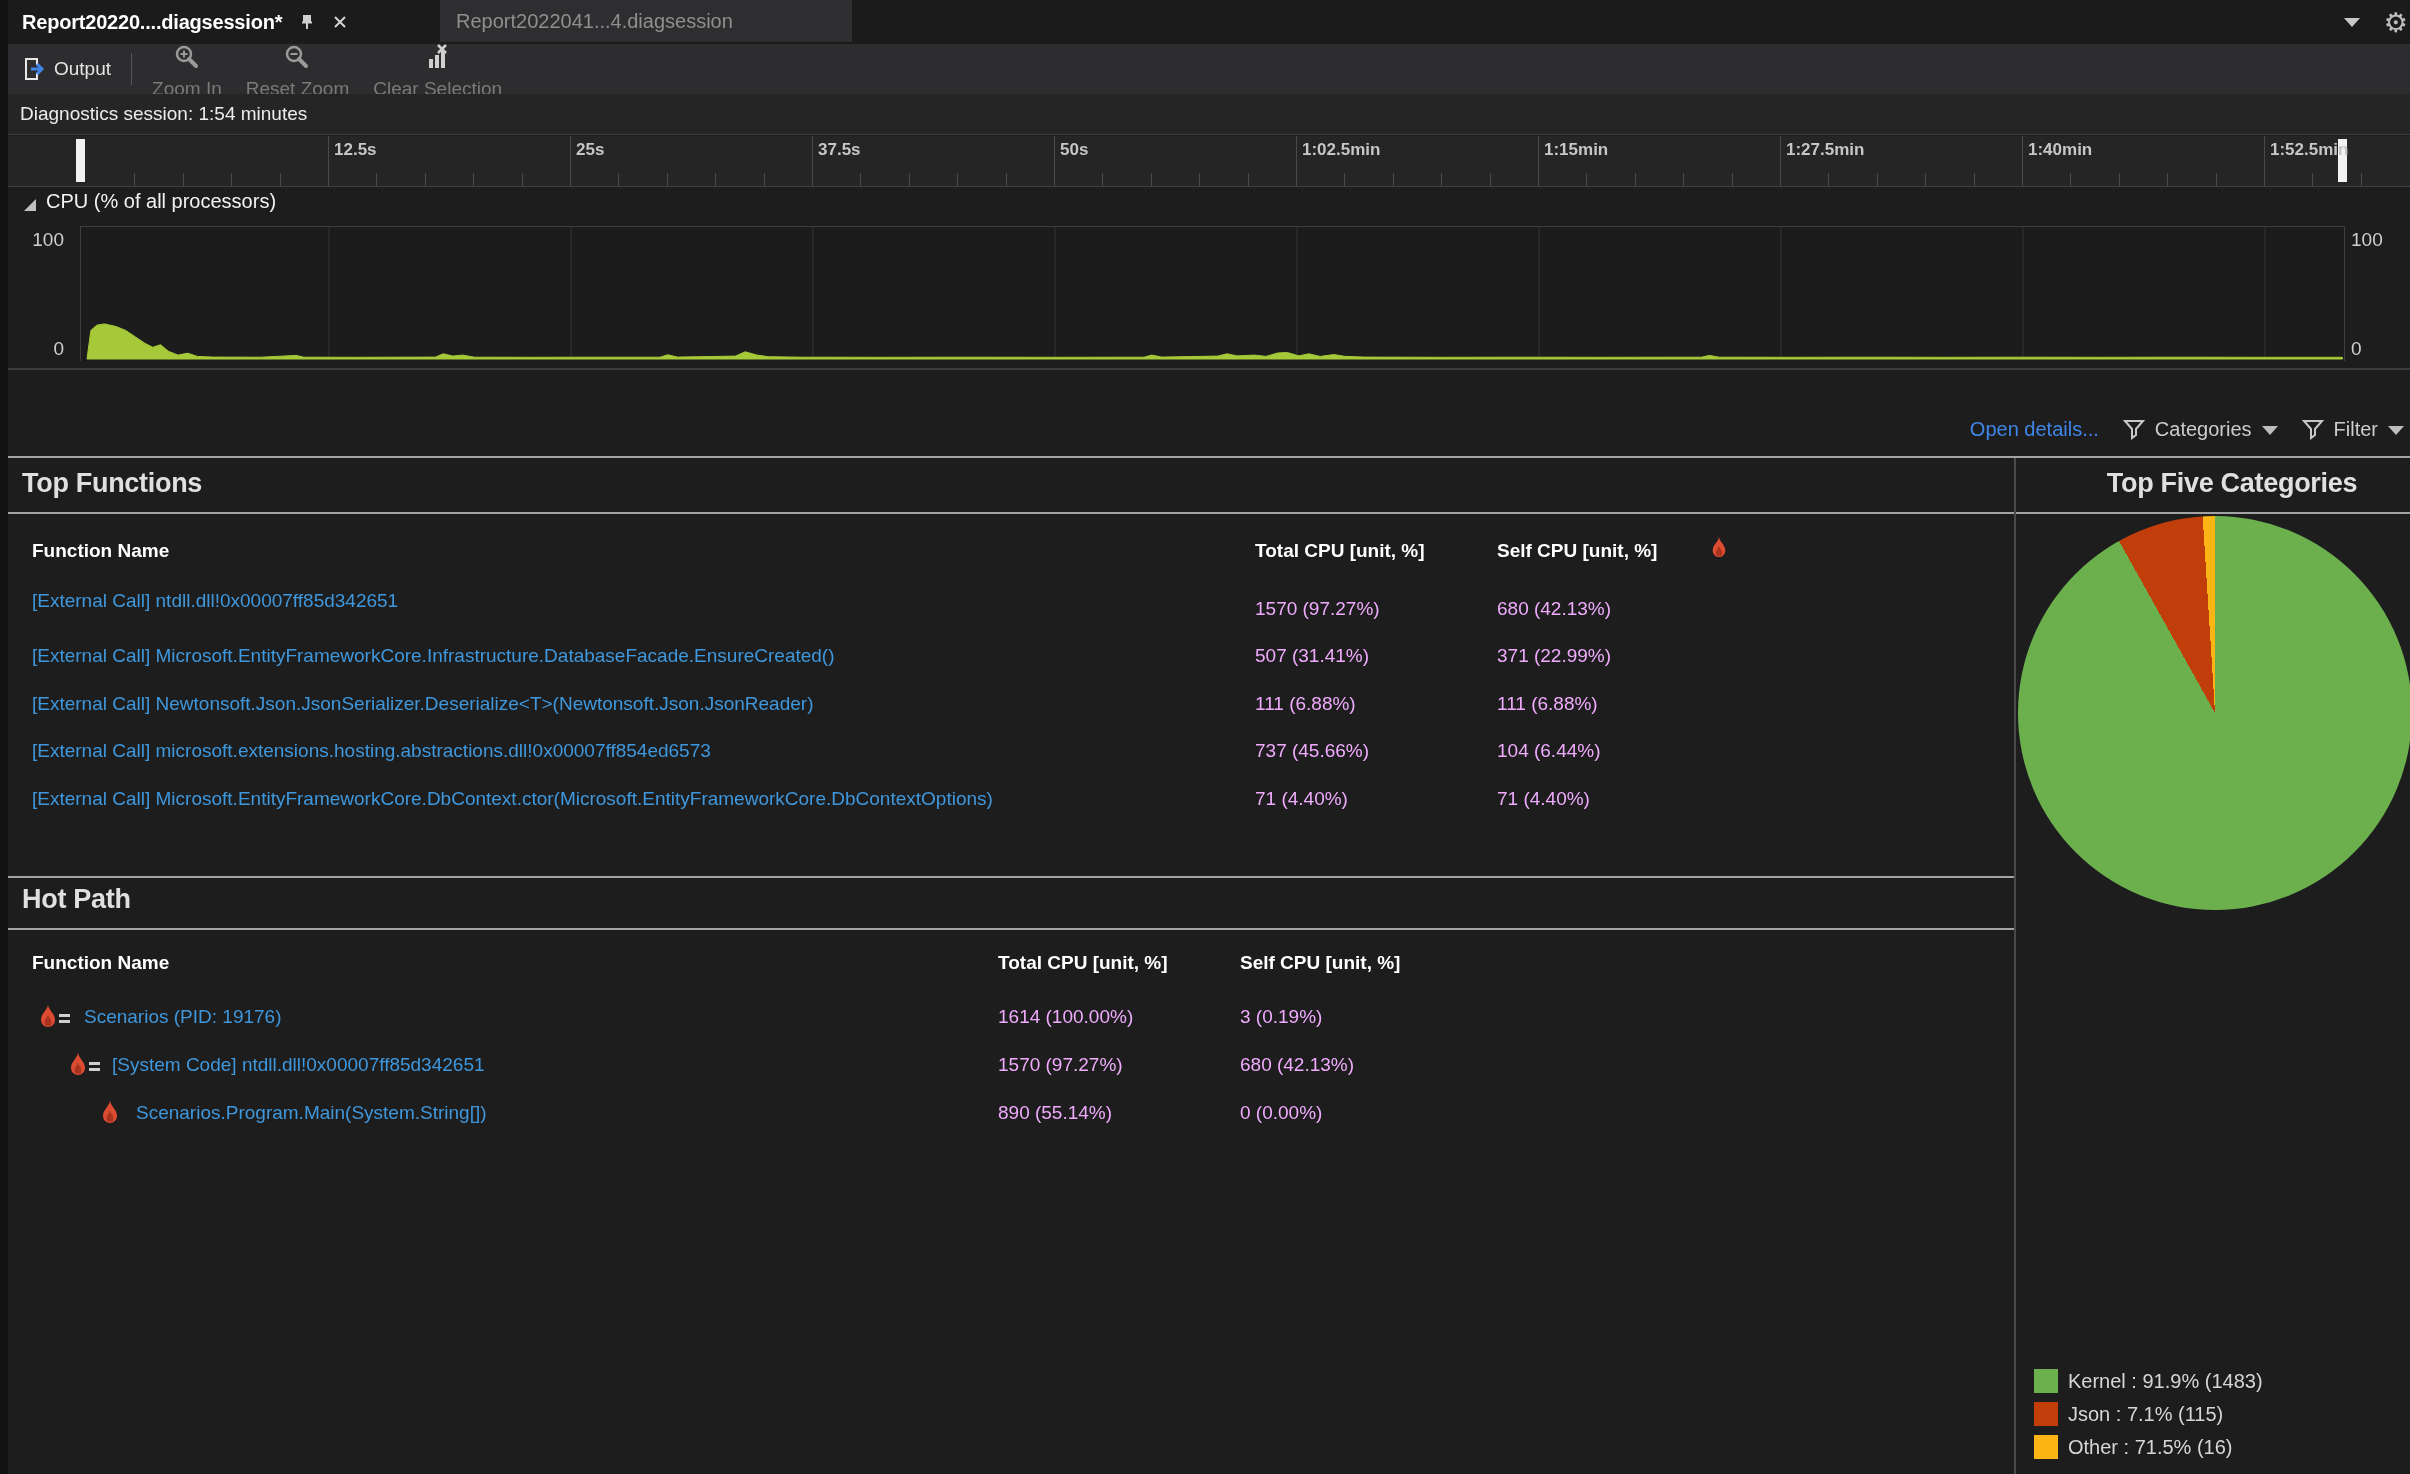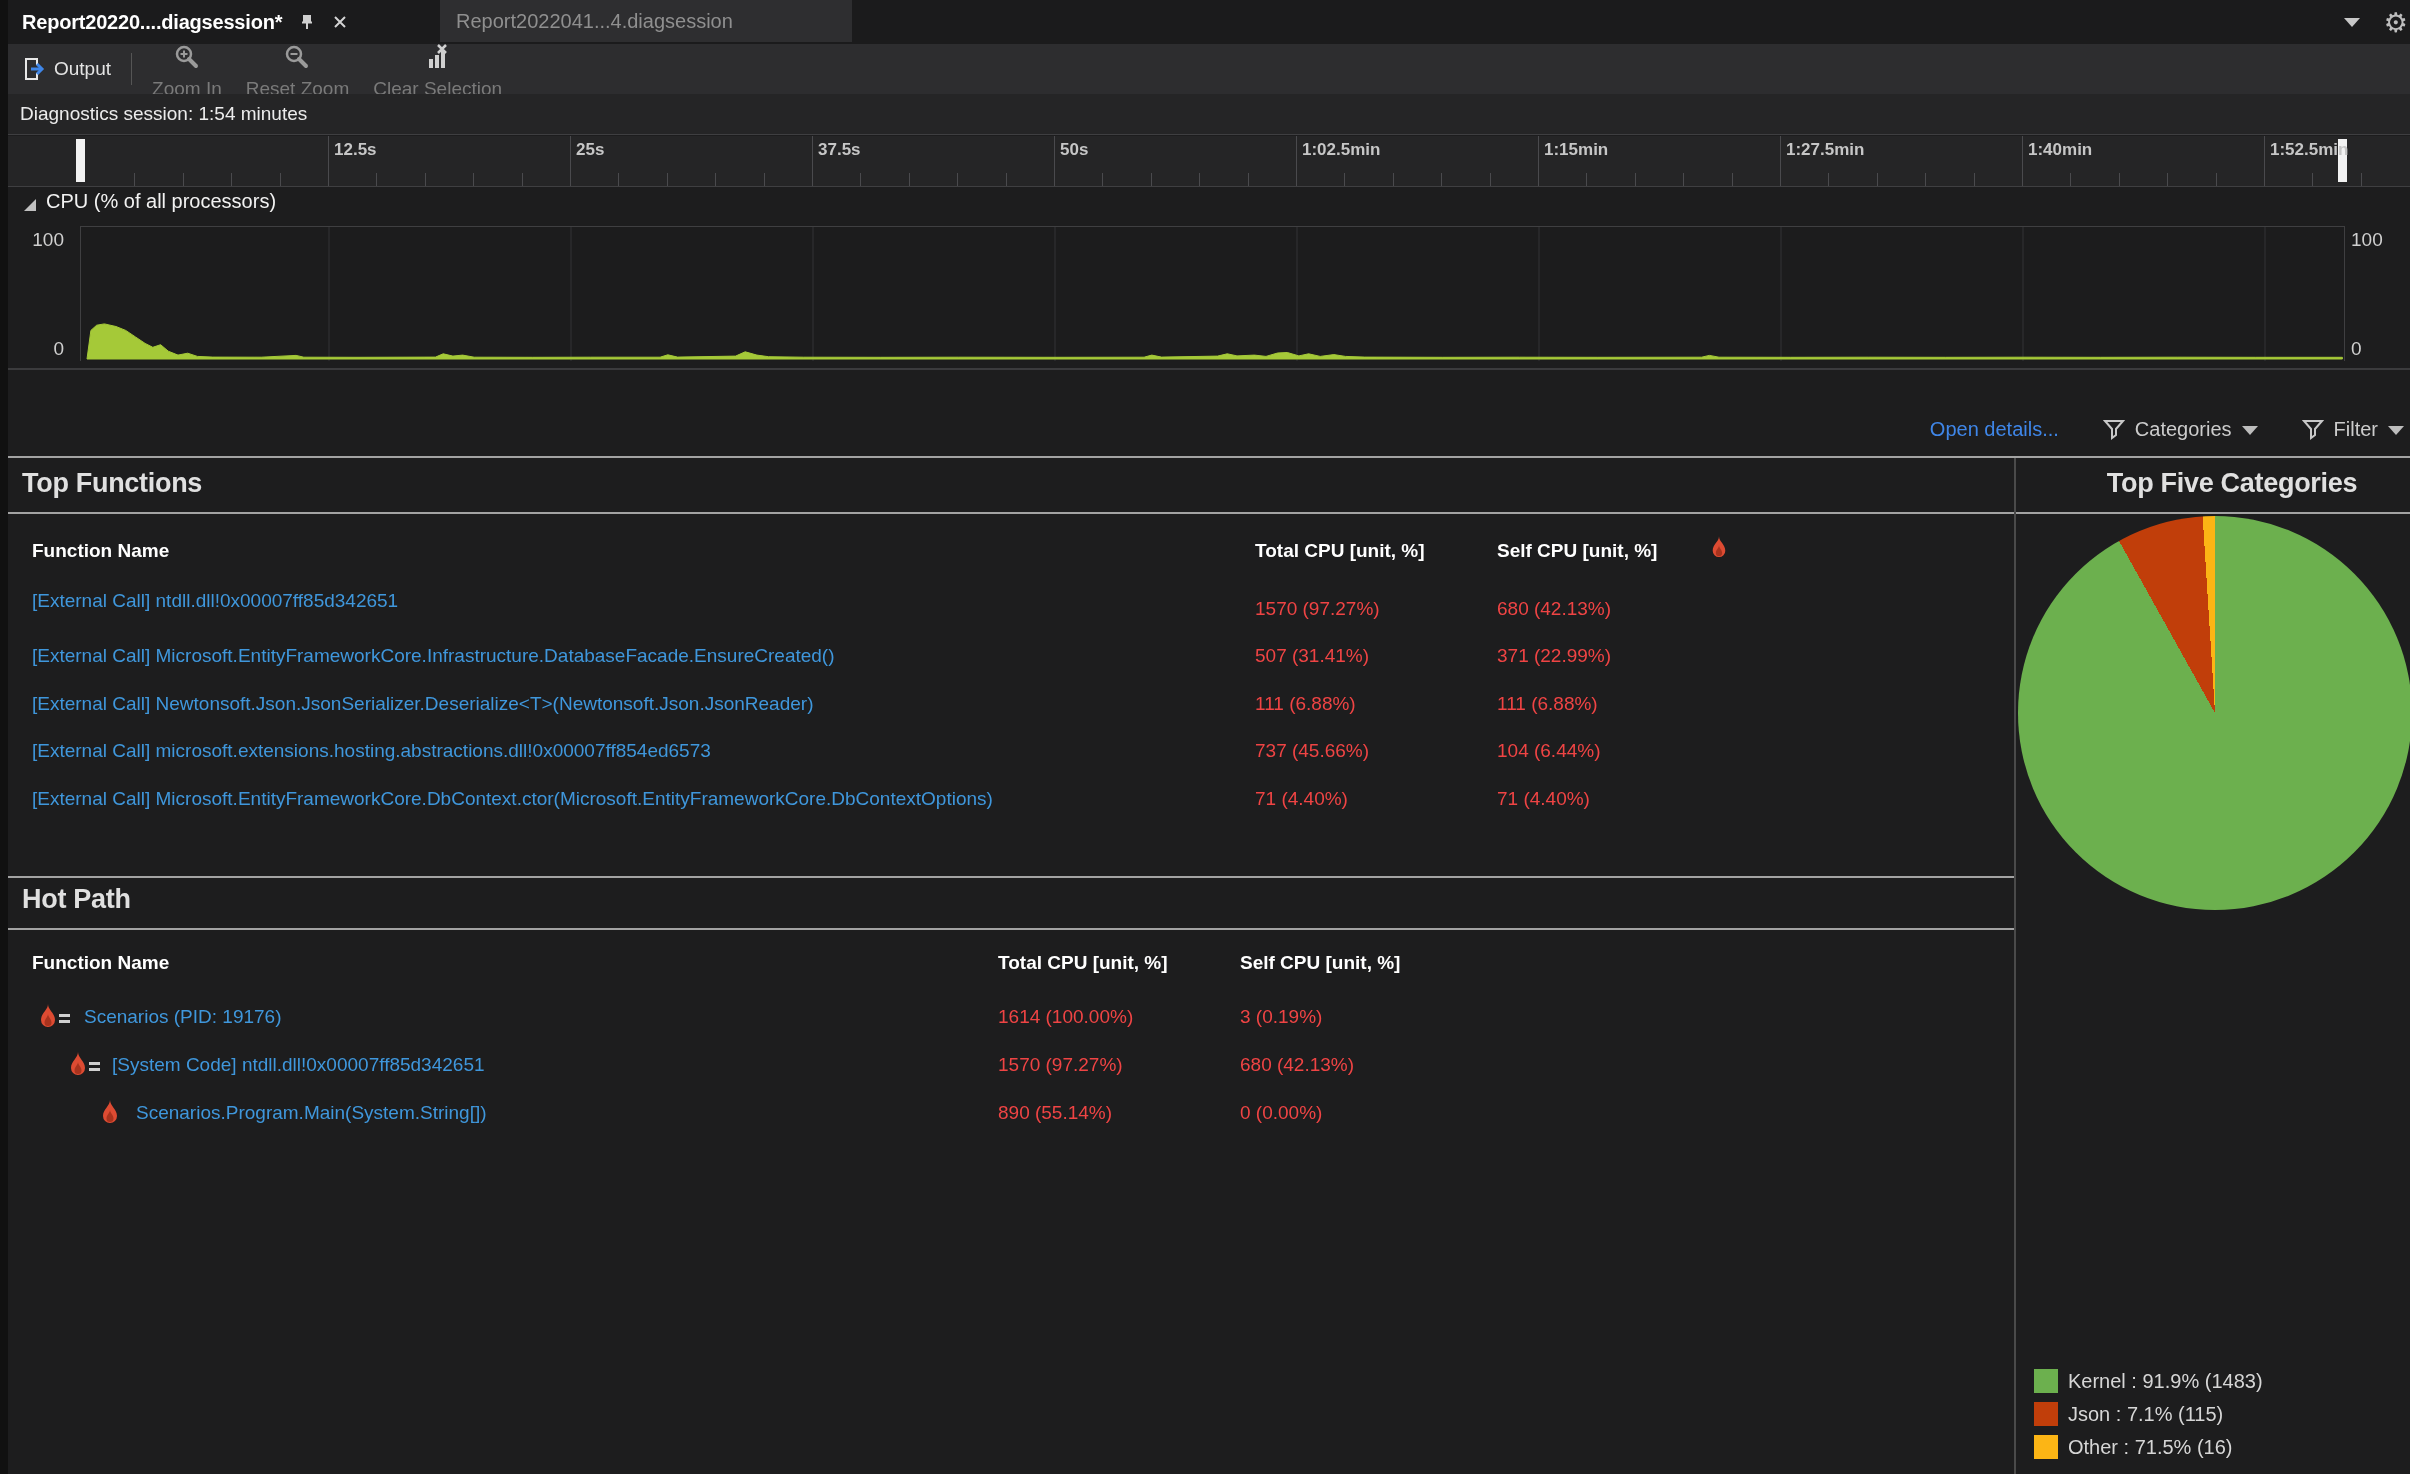--- a/index.html
+++ b/index.html
@@ -45,34 +45,34 @@
   .cpu-title{position:absolute;left:38px;top:190px;font-size:20px;color:#f2f2f2;}
   .expander{position:absolute;left:14px;top:197px;}
   .plot{position:absolute;left:72px;top:226px;width:2263px;height:134px;background:#1c1c1d;
         border:1px solid #3f3f41;border-bottom:none;}
   .yl{position:absolute;font-size:19px;color:#cfcfcf;}
   .yl.l{left:0;width:56px;text-align:right;}
   .div1{position:absolute;top:368px;left:0;right:0;height:2px;background:#3b3b3d;}
 
   
   .details{position:absolute;top:406px;right:14px;height:46px;display:flex;align-items:center;
-           gap:44px;font-size:20px;}
+           gap:24px;font-size:20px;}
   .linkblue{color:#3f86e8;cursor:pointer;}
   .fgroup{display:flex;align-items:center;gap:10px;color:#cccccc;cursor:pointer;}
   .smallcaret{width:0;height:0;border-left:8px solid transparent;border-right:8px solid transparent;
               border-top:9px solid #bdbdbd;margin-top:3px;}
 
   .brightsep{position:absolute;top:456px;left:0;right:0;height:2px;background:#a3a3a3;}
   .vdiv{position:absolute;left:2006px;top:458px;bottom:0;width:2px;background:#4a4a4a;}
 
   
   .sec-title{position:absolute;font-size:27px;font-weight:bold;color:#e0e0e0;letter-spacing:-0.3px;}
   .hline{position:absolute;height:2px;background:#a3a3a3;}
   .col-h{position:absolute;font-size:19px;font-weight:bold;color:#ffffff;}
-  .cell{position:absolute;font-size:19px;color:#ef4444;white-space:nowrap;}
+  .cell{position:absolute;font-size:19px;color:#f0abfc;white-space:nowrap;}
   .fnlink{color:#3f97dc;cursor:pointer;}
   .row{position:absolute;left:0;width:2004px;height:44px;}
 
   
   .pie{position:absolute;left:2010px;top:516px;width:394px;height:394px;border-radius:50%;}
   .leg-row{position:absolute;left:2014px;height:26px;display:flex;align-items:center;gap:10px;
            font-size:20px;color:#d6d6d6;padding-left:12px;}
   .swatch{width:24px;height:24px;display:inline-block;}
 
   .icon{display:inline-flex;}

